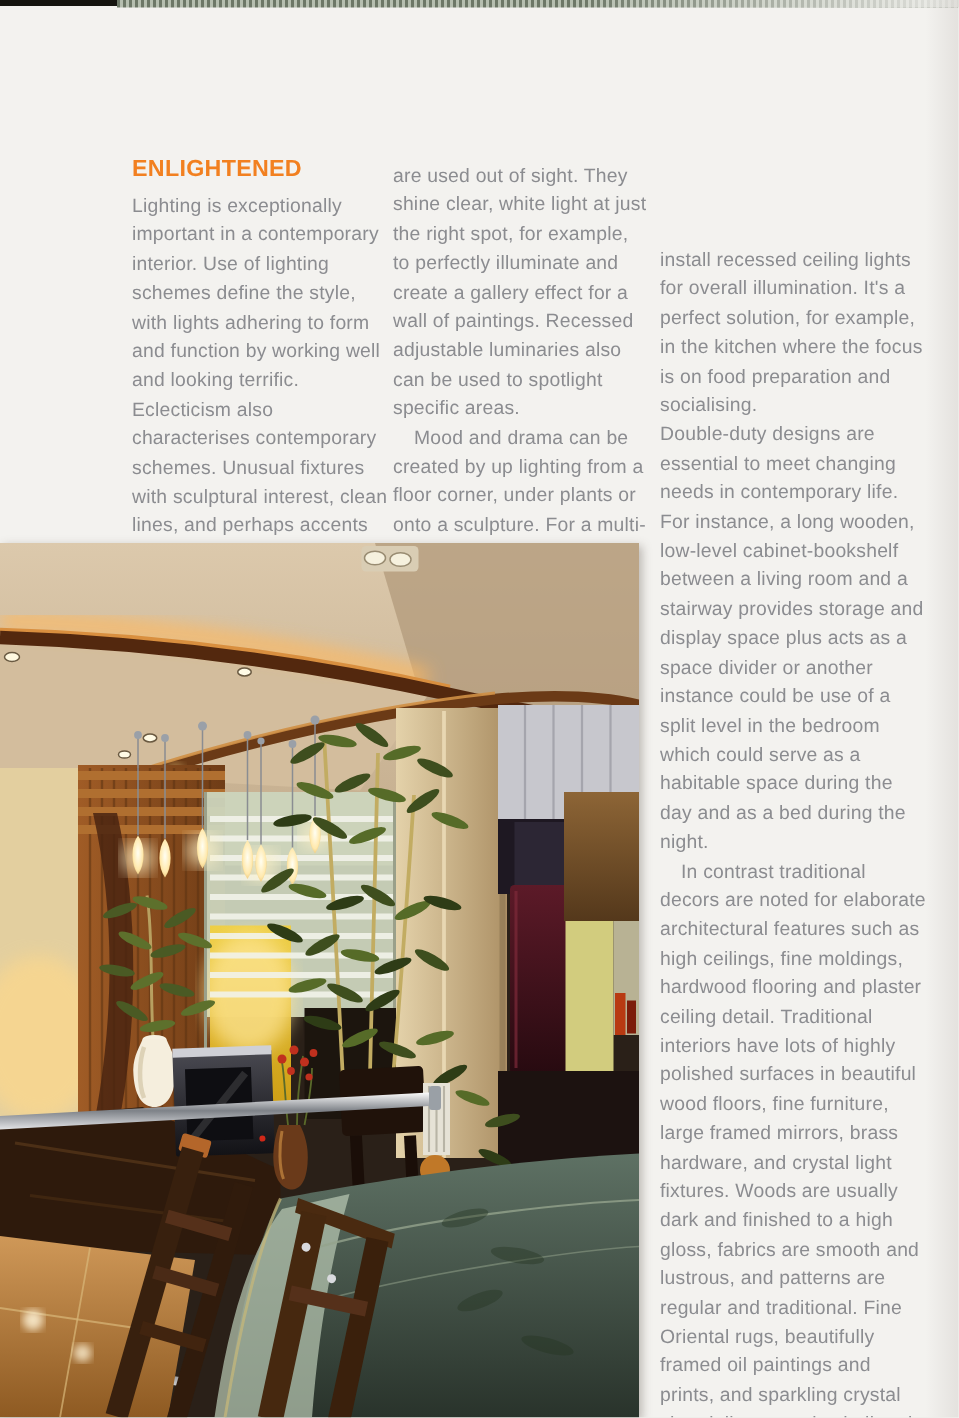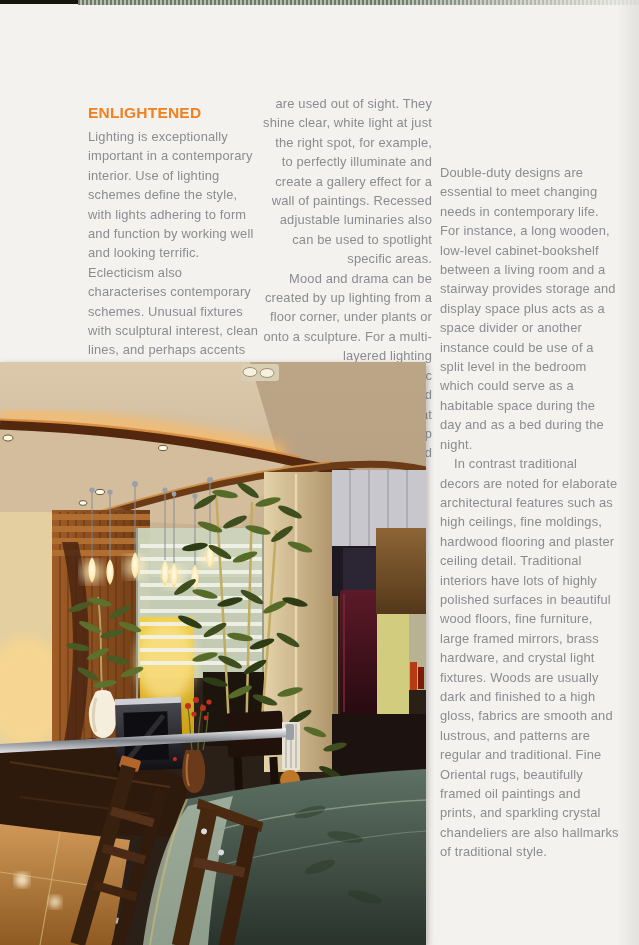--- a/index.html
+++ b/index.html
@@ -14,21 +14,21 @@
     background:repeating-linear-gradient(90deg,#55624f 0 2px,#aab5a4 2px 4px);}
   .top-edge .fade{position:absolute;left:78px;top:0;right:0;height:5px;
     background:linear-gradient(to right,rgba(243,242,239,0) 55%,rgba(243,242,239,.9));}
   
   .col{position:absolute;color:#8b8c90;font-size:12.9px;line-height:19.4px;letter-spacing:.15px;}
   .col p{margin:0;}
   .col p.indent{text-indent:14px;}
   .col h3{margin:0 0 5px 0;color:#f28020;font-size:15.5px;line-height:18px;letter-spacing:.2px;font-weight:bold;}
   .col h3.spaced{margin-top:14px;}
   .col1{left:88px;top:104px;width:172px;}
-  .col2{left:262px;top:94px;width:170px;text-align:right;}
+  .col2{left:262px;top:107px;width:170px;}
   .col3{left:440px;top:163px;width:180px;}
   
   .photo{position:absolute;left:0;top:362px;width:426px;height:583px;background:#2a2018;box-shadow:2px 2px 6px rgba(80,70,60,.35);}
   .photo svg{display:block;}
 </style>
 </head>
 <body>
 
 <div class="page">
 
@@ -43,20 +43,21 @@
     <p>Lighting is exceptionally important in a contemporary interior. Use of lighting schemes define the style, with lights adhering to form and function by working well and looking terrific. Eclecticism also characterises contemporary schemes. Unusual fixtures with sculptural interest, clean lines, and perhaps accents of bold colour or a metallic look go a long way to define a particular space.</p>
     <p class="indent">For a high-tech touch, small, low-voltage halogen spotlights</p>
   </section>
 
   <section class="col col2">
     <p>are used out of sight. They shine clear, white light at just the right spot, for example, to perfectly illuminate and create a gallery effect for a wall of paintings. Recessed adjustable luminaries also can be used to spotlight specific areas.</p>
     <p class="indent">Mood and drama can be created by up lighting from a floor corner, under plants or onto a sculpture. For a multi-layered lighting arrangement, both artistic and utilitarian, suspended lights can be used at different lengths to light up specific tasks and</p>
   </section>
 
   <section class="col col3">
+    <p>install recessed ceiling lights for overall illumination. It's a perfect solution, for example, in the kitchen where the focus is on food preparation and socialising.</p>
     <p>Double-duty designs are essential to meet changing needs in contemporary life. For instance, a long wooden, low-level cabinet-bookshelf between a living room and a stairway provides storage and display space plus acts as a space divider or another instance could be use of a split level in the bedroom which could serve as a habitable space during the day and as a bed during the night.</p>
     <p class="indent">In contrast traditional decors are noted for elaborate architectural features such as high ceilings, fine moldings, hardwood flooring and plaster ceiling detail. Traditional interiors have lots of highly polished surfaces in beautiful wood floors, fine furniture, large framed mirrors, brass hardware, and crystal light fixtures. Woods are usually dark and finished to a high gloss, fabrics are smooth and lustrous, and patterns are regular and traditional. Fine Oriental rugs, beautifully framed oil paintings and prints, and sparkling crystal chandeliers are also hallmarks of traditional style.</p>
 
   </section>
 
   <div class="photo" role="img" aria-label="Contemporary interior: curved wood ceiling beam with cove lighting, suspended teardrop pendant lights, slatted wood partition, striped glass screen, bamboo plants, kitchen beyond, and a glass-topped dining table with dark wood chairs on a polished tile floor.">
     <svg width="426" height="583" viewBox="0 0 426 583">
       <defs>
         <linearGradient id="gCeil" x1="0" y1="0" x2="0" y2="1">
           <stop offset="0" stop-color="#dcc9ac"></stop>

